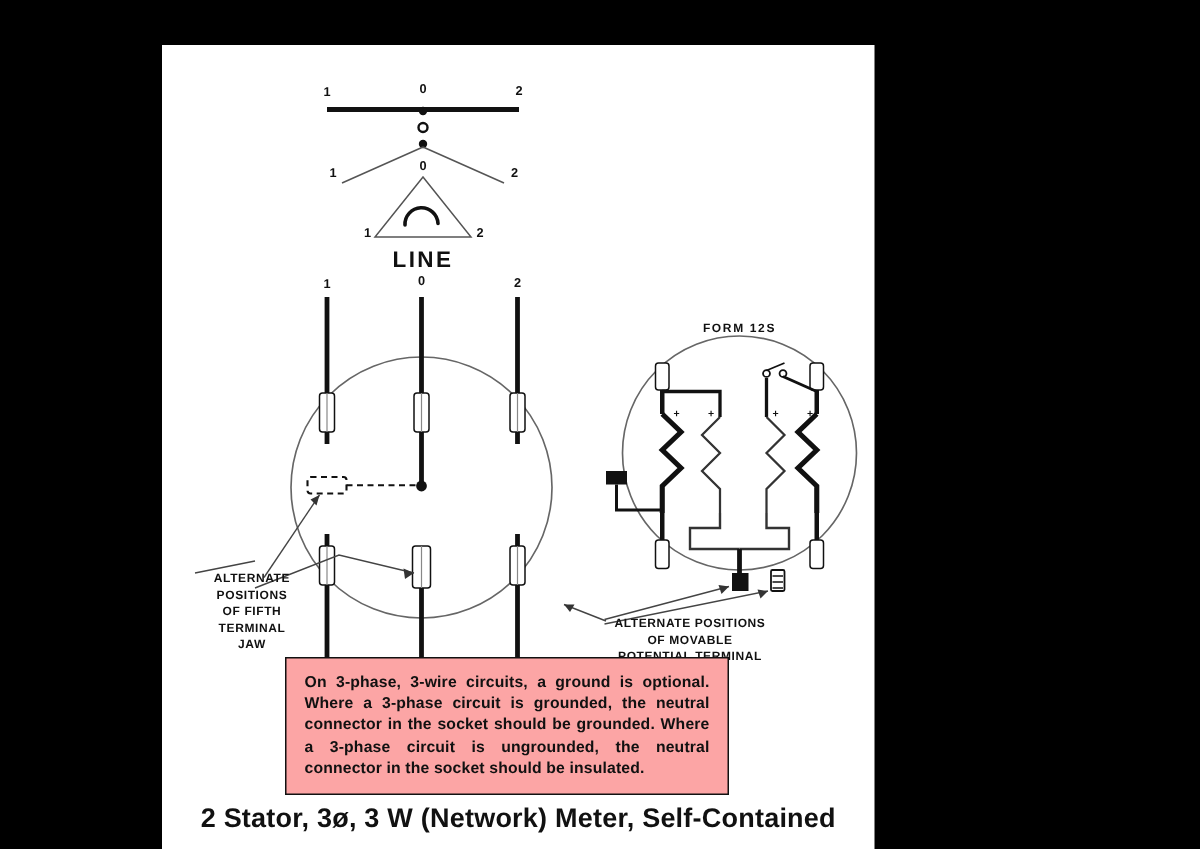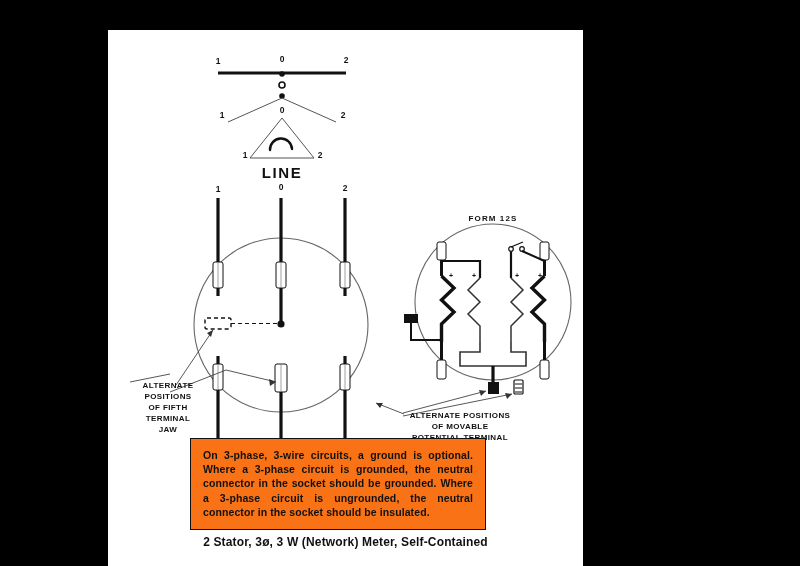--- a/index.html
+++ b/index.html
@@ -34,42 +34,42 @@
     top: 0;
     width: 475px;
     height: 536px;
   }
   .note-box {
     position: absolute;
     left: 82px;
     top: 408px;
     width: 296px;
     border: 1.5px solid #111;
-    background: #f97316;
+    background: #fca5a5;
     padding: 9px 12px 10px 12px;
     box-sizing: border-box;
   }
   .note-text {
     margin: 0;
     font-family: "Liberation Sans", sans-serif;
     font-size: 10.5px;
     line-height: 14.2px;
     color: #111;
     text-align: justify;
     font-weight: 600;
     letter-spacing: 0.1px;
   }
   .caption {
     position: absolute;
     left: 0;
     top: 505px;
     width: 475px;
     text-align: center;
     font-family: "Liberation Sans", sans-serif;
-    font-size: 12px;
+    font-size: 18px;
     font-weight: 600;
     color: #111;
     letter-spacing: 0.15px;
   }
   text {
     font-family: "Liberation Sans", sans-serif;
     fill: #111;
   }
   .lbl-small {
     font-size: 8px;

